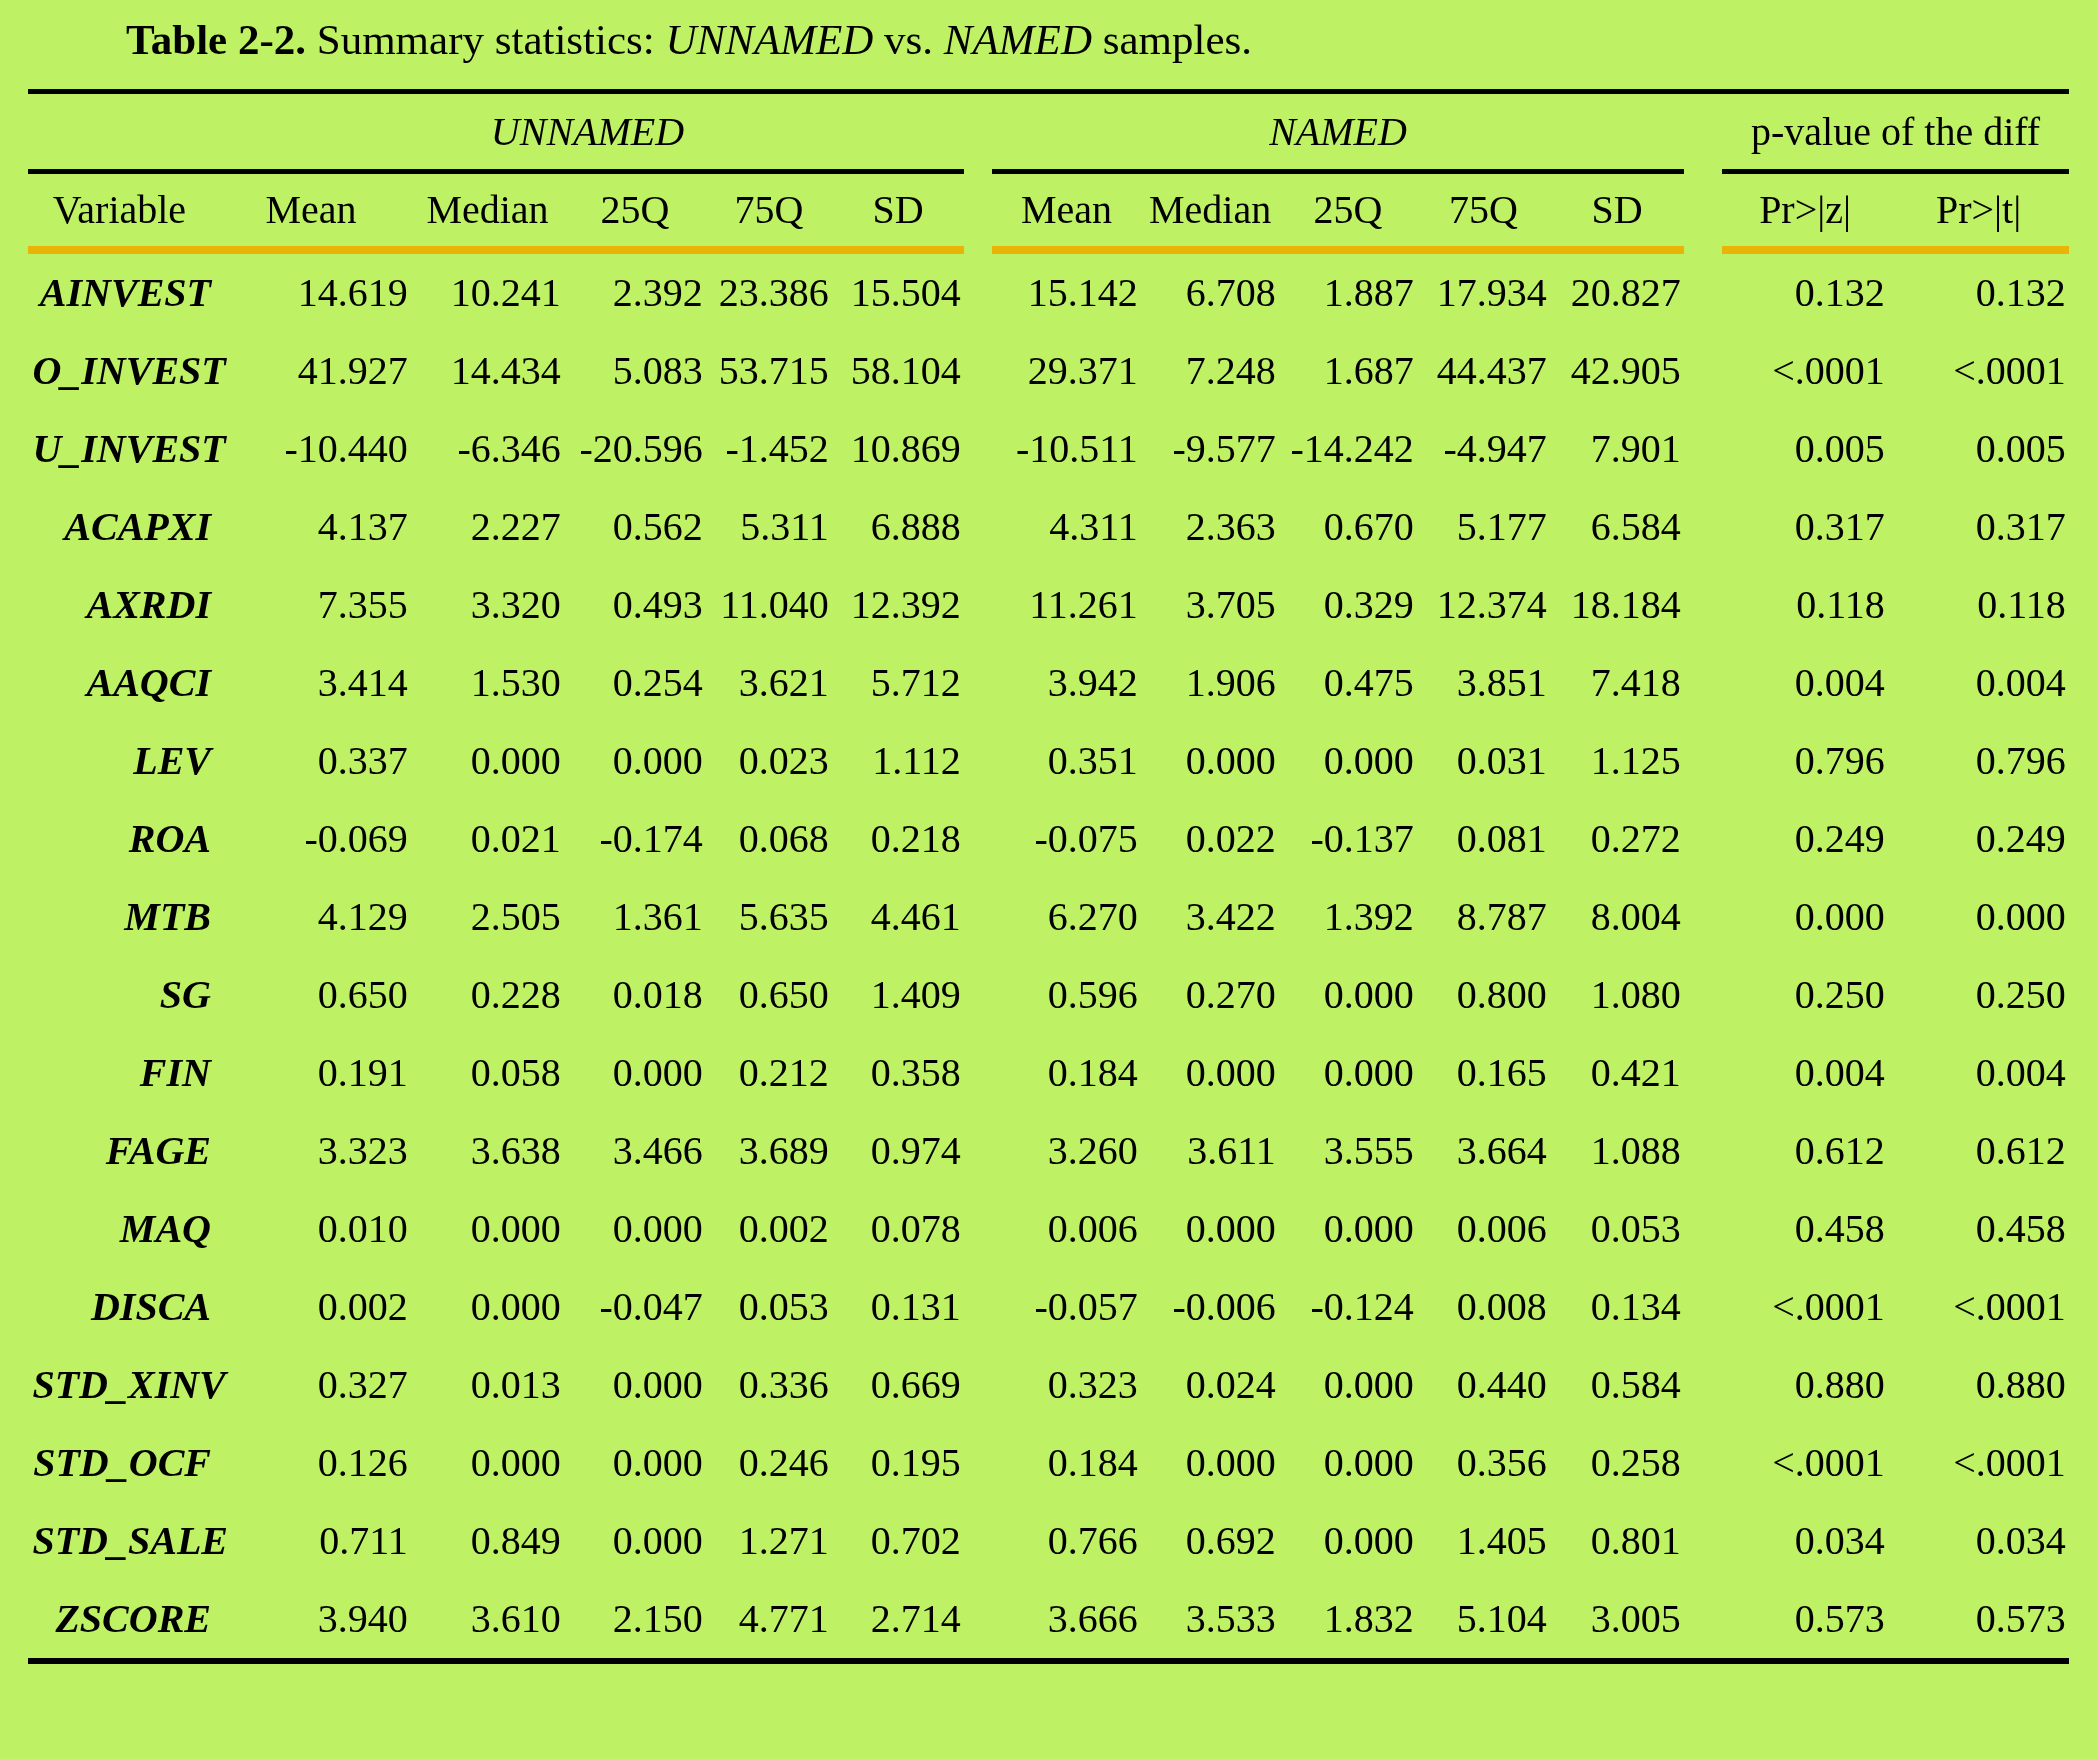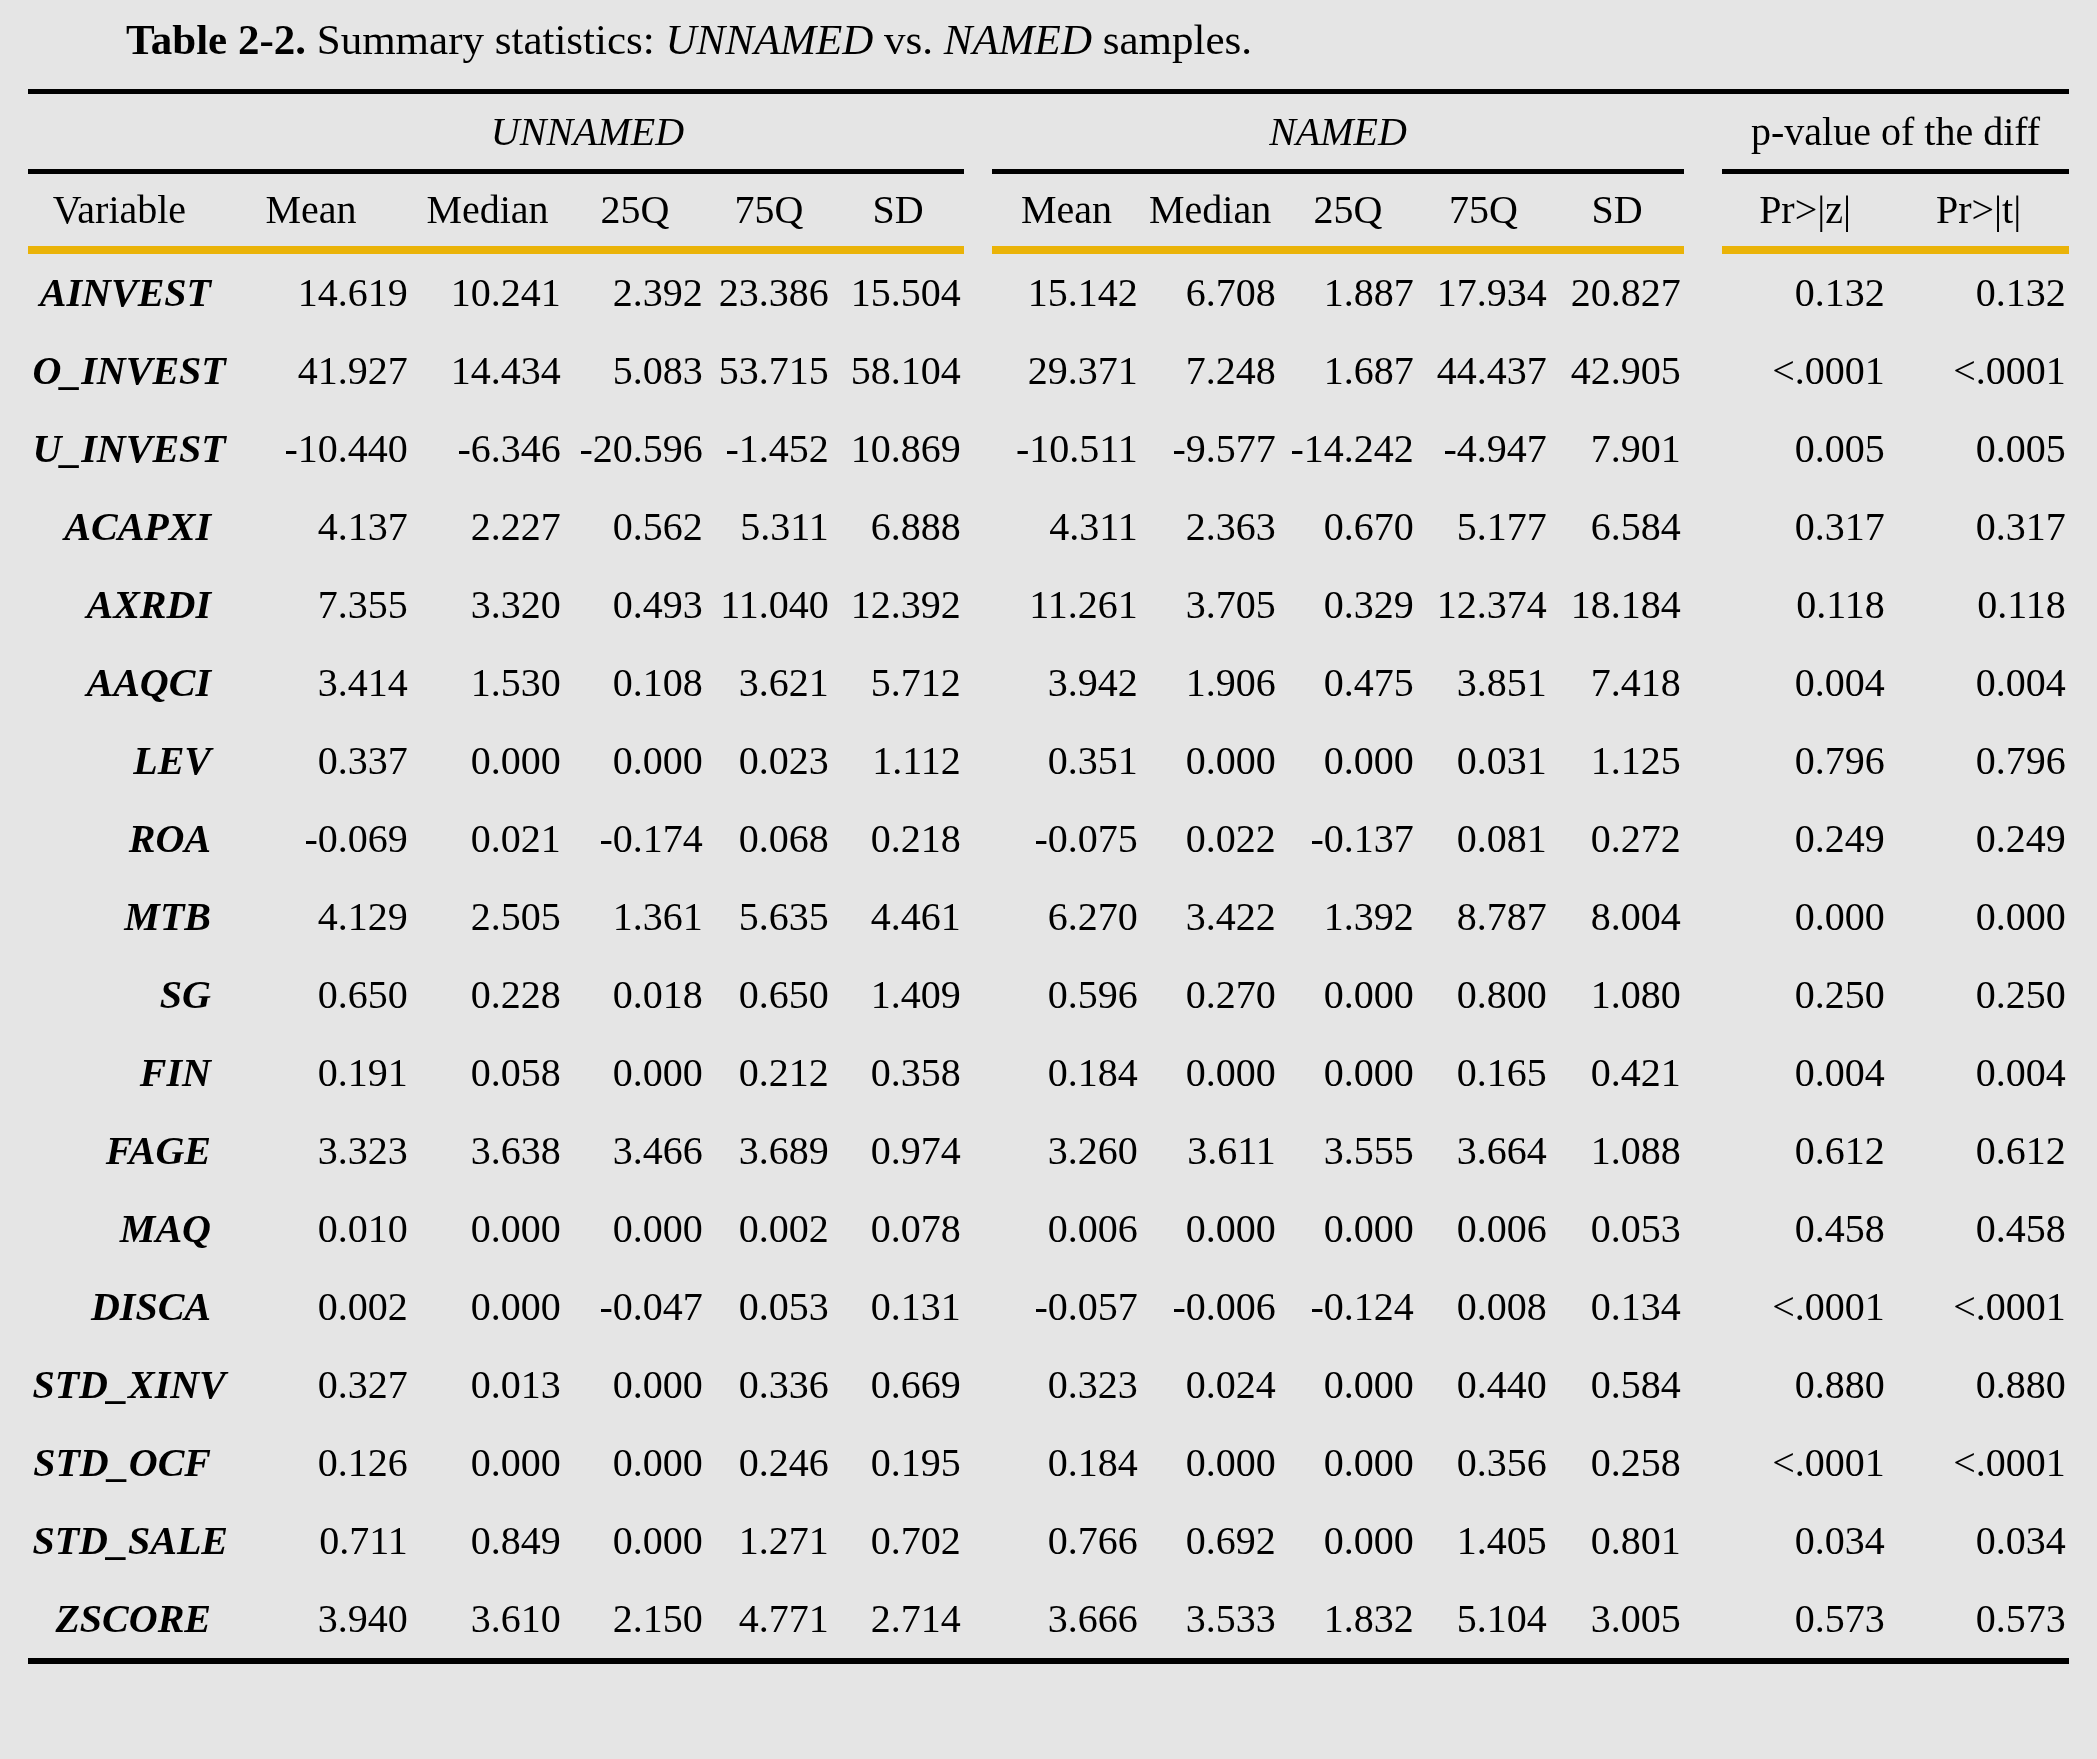--- a/index.html
+++ b/index.html
@@ -1,20 +1,20 @@
 <!DOCTYPE html>
 <html style="font-size:8.9px"><head>
 <meta charset="utf-8">
 <style>
   html,body{margin:0;padding:0;background:#ffffff;}
   .page{
     position:relative;
     width:2097px;
     height:1760px;
-    background:#e5e5e5;
+    background:#bef264;
     color:#000000;
     font-family:"Liberation Serif", serif;
     overflow:hidden;
   }
   .title{
     margin:14.4px 0 0 126px;
     font-size:43px;
     line-height:1.2;
     white-space:nowrap;
   }
@@ -193,21 +193,21 @@
           <td class="num">12.374</td>
           <td class="num">18.184</td>
           <td class="gap"></td>
           <td class="num">0.118</td>
           <td class="num">0.118</td>
         </tr>
         <tr>
           <td class="var">AAQCI</td>
           <td class="num">3.414</td>
           <td class="num">1.530</td>
-          <td class="num">0.108</td>
+          <td class="num">0.254</td>
           <td class="num">3.621</td>
           <td class="num">5.712</td>
           <td class="gap"></td>
           <td class="num">3.942</td>
           <td class="num">1.906</td>
           <td class="num">0.475</td>
           <td class="num">3.851</td>
           <td class="num">7.418</td>
           <td class="gap"></td>
           <td class="num">0.004</td>

